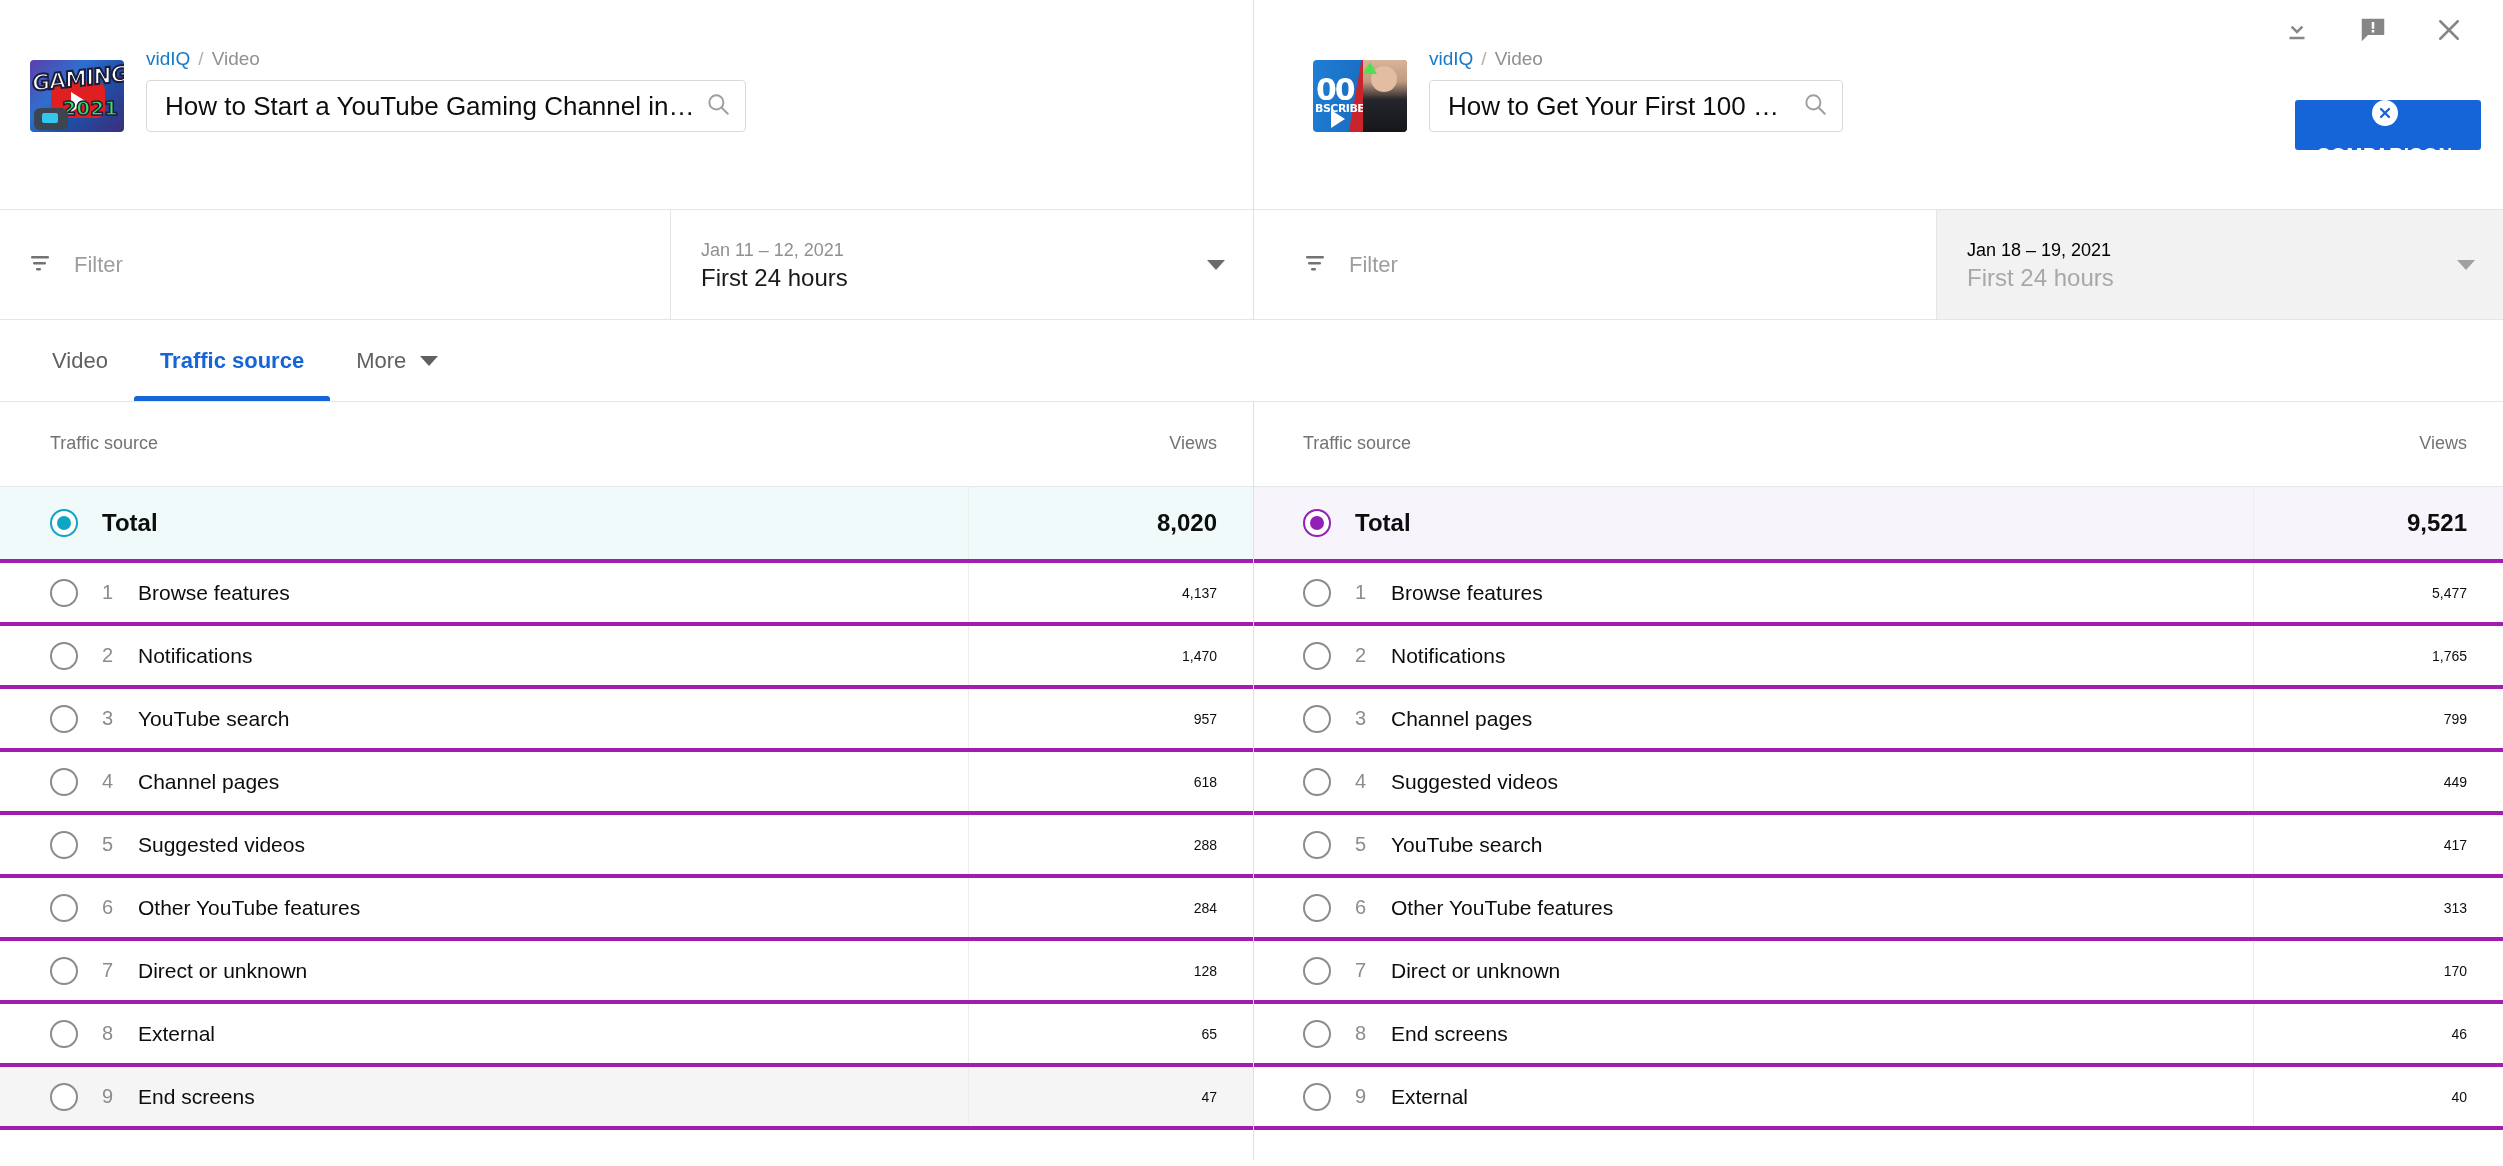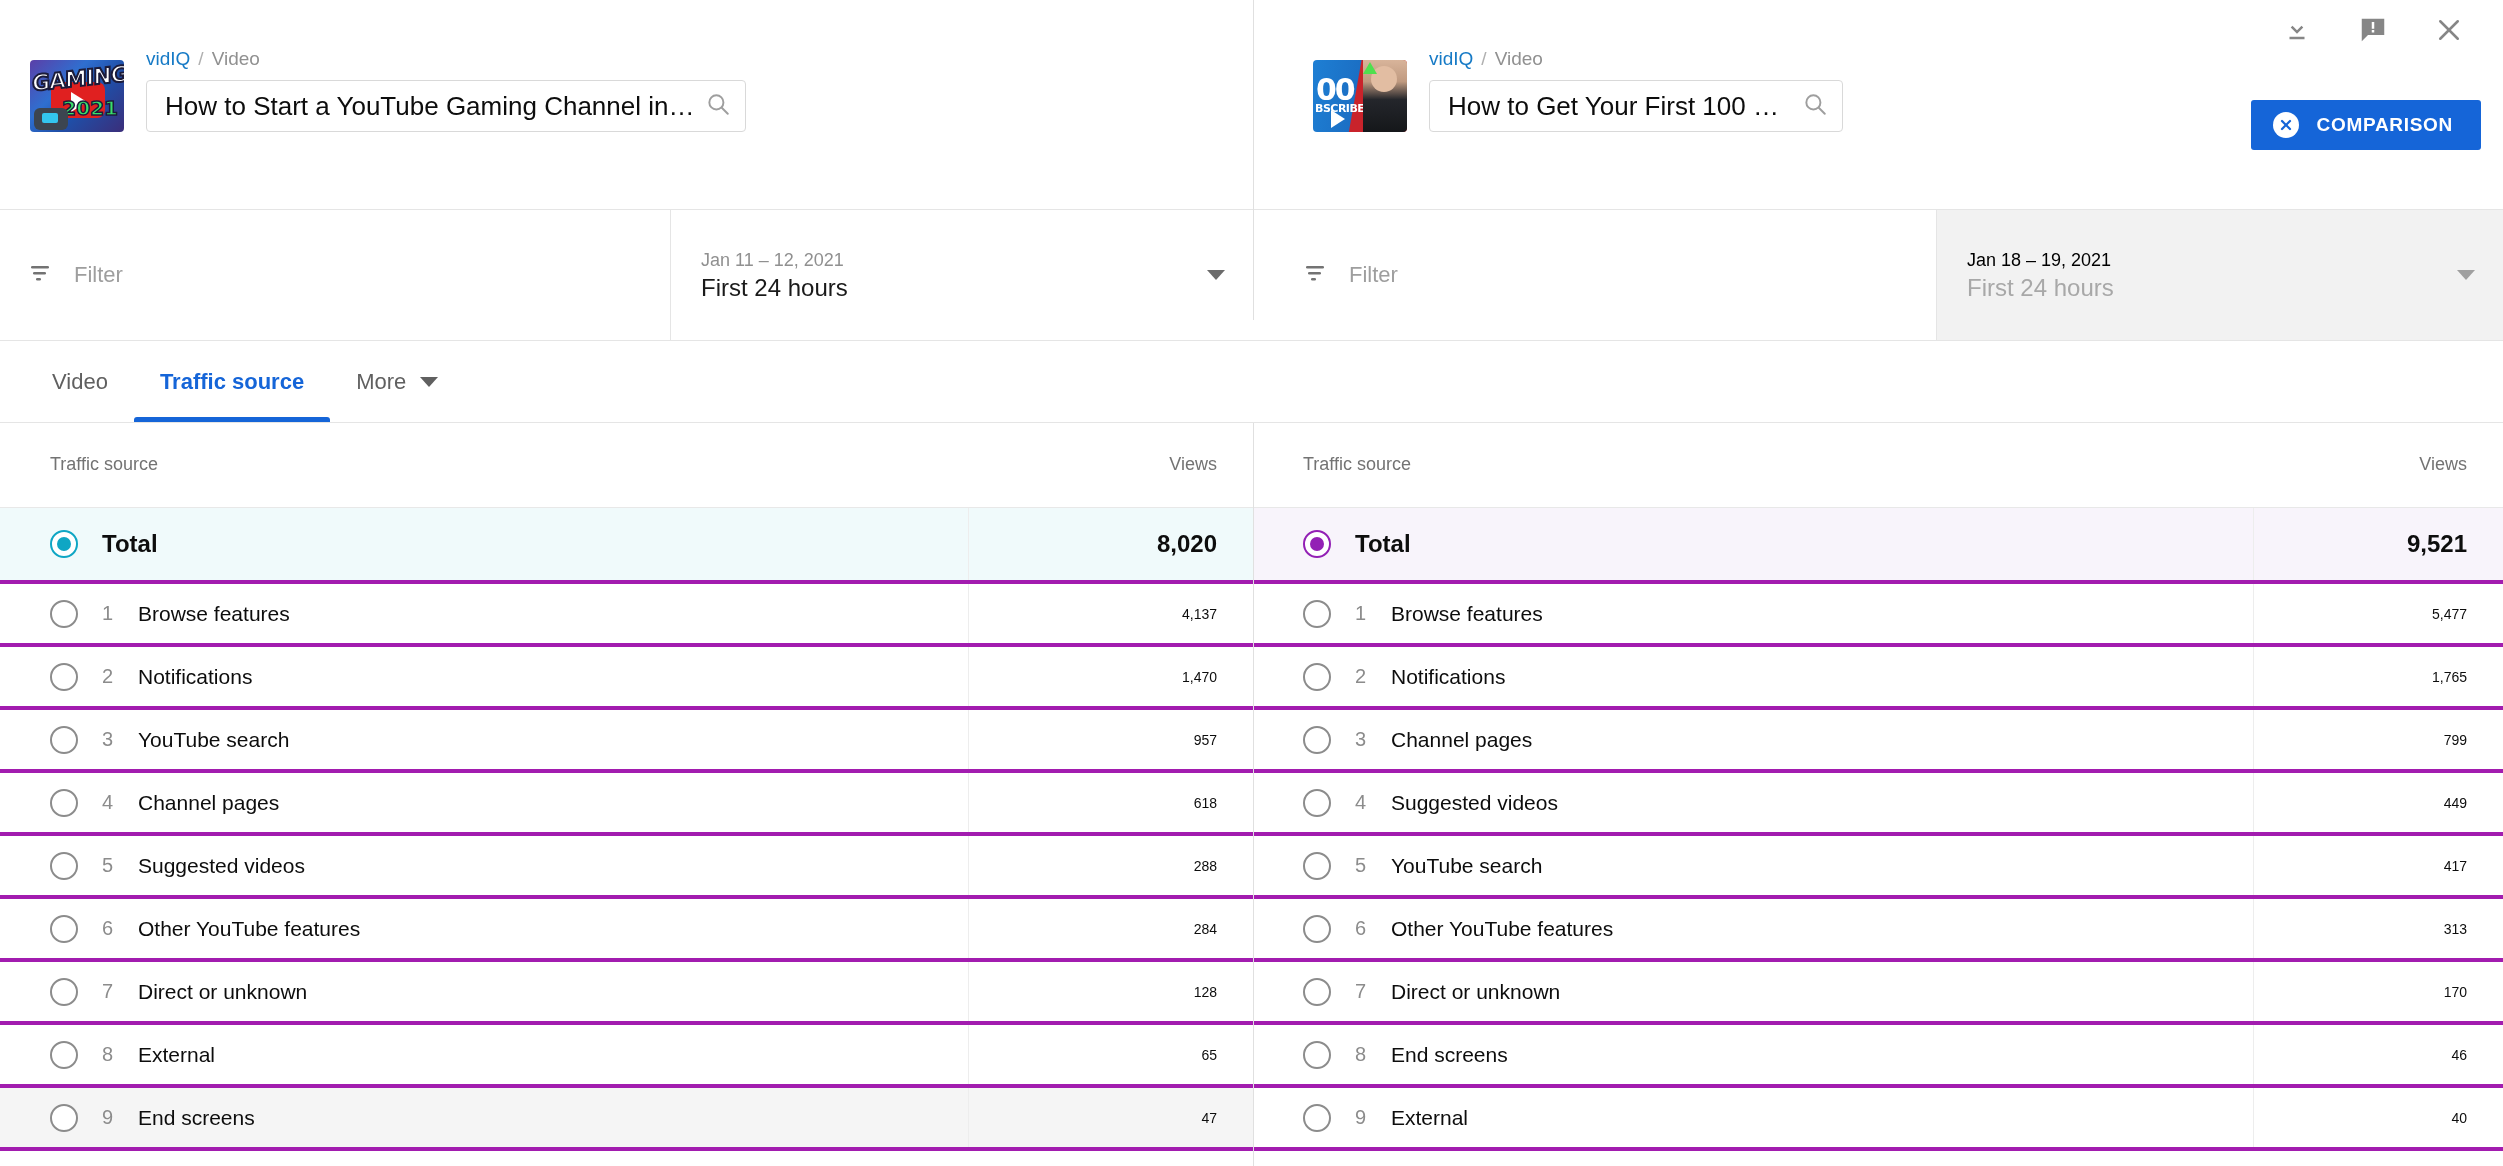--- a/index.html
+++ b/index.html
@@ -210,33 +210,34 @@
     border-radius: 3px;
     display: flex;
     align-items: center;
     gap: 18px;
     padding: 0 28px 0 22px;
     cursor: pointer;
     font-family: "Liberation Sans", sans-serif;
     font-size: 19px;
     font-weight: 700;
     letter-spacing: .7px;
+    flex-direction: column;
   }
   .cmp-x {
     width: 26px; height: 26px;
     border-radius: 50%;
     background: #fff;
     display: flex; align-items: center; justify-content: center;
     flex: 0 0 auto;
   }
 
   
   .filter-row {
     display: flex;
-    height: 132px;
+    height: 111px;
     border-top: 1px solid #e5e5e5;
     border-bottom: 1px solid #e5e5e5;
     background: #fff;
     position: relative;
   }
   .filter-half { display: flex; }
   .filter-half.left  { width: 1253px; }
   .filter-half.right { width: 1250px; }
 
   .filter-cell {

